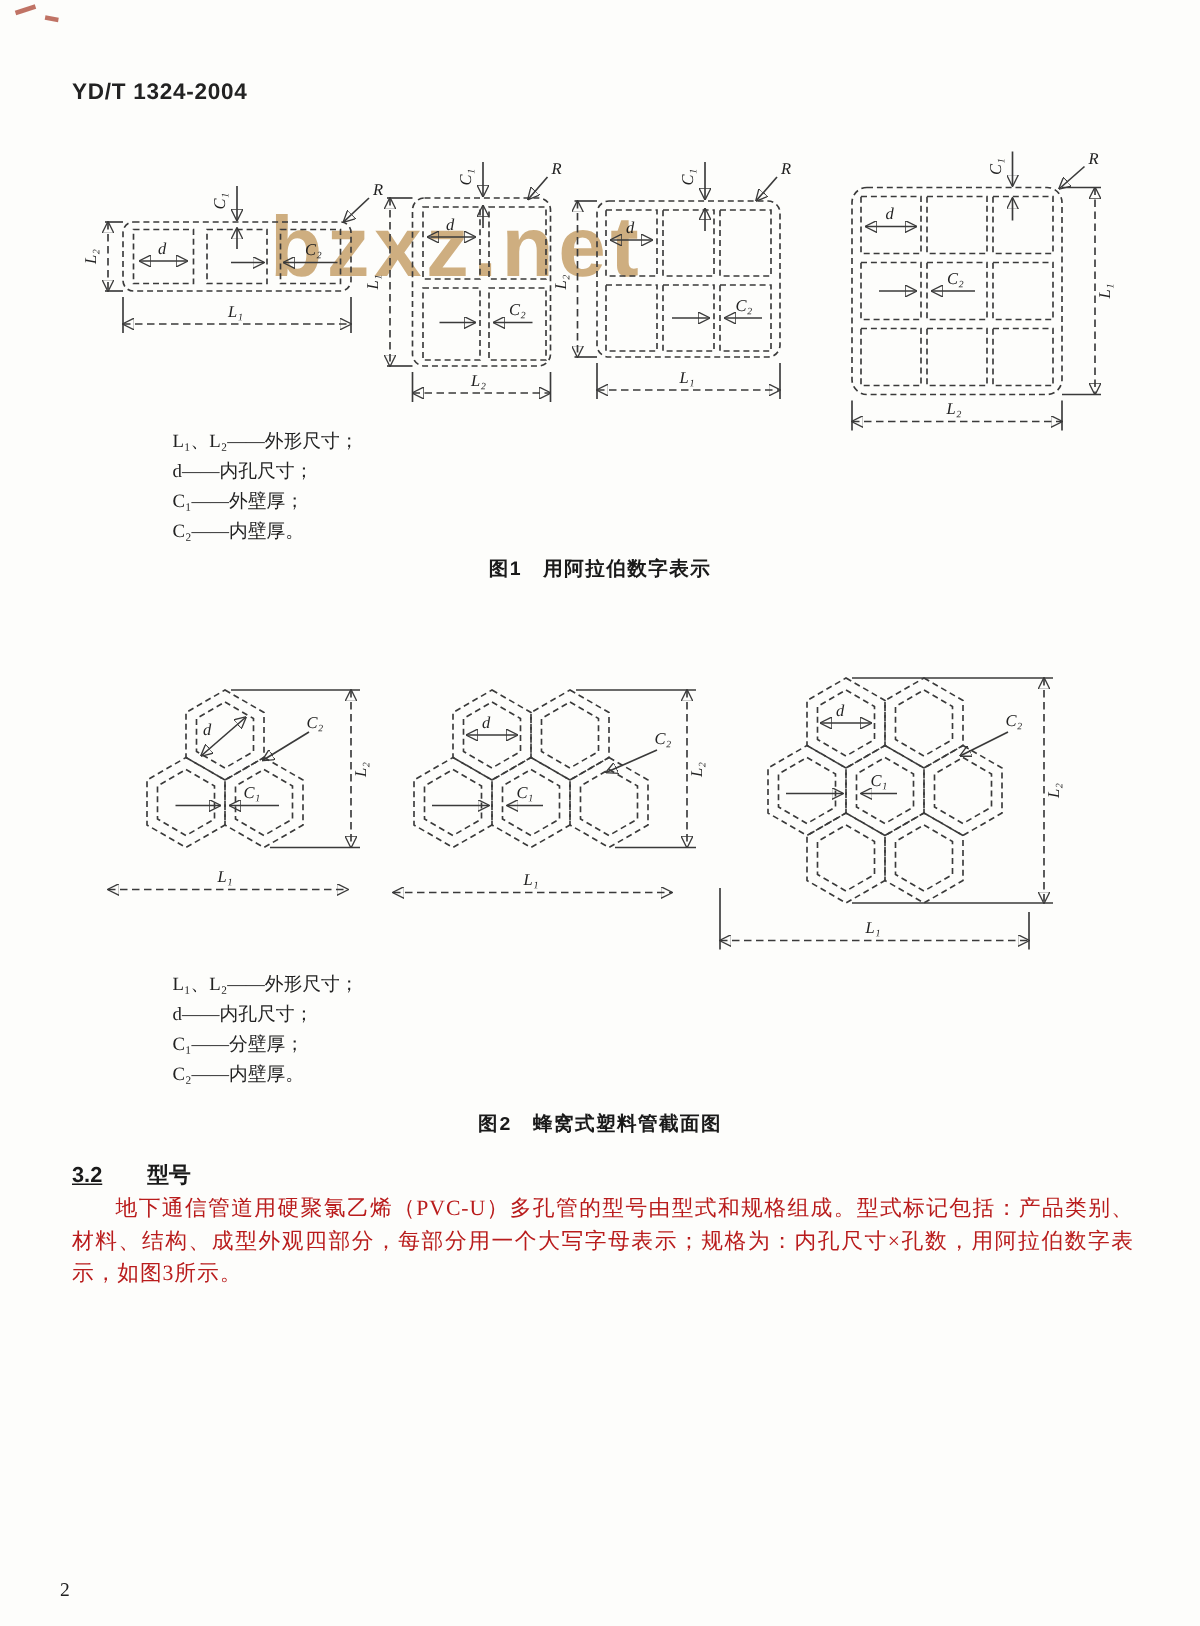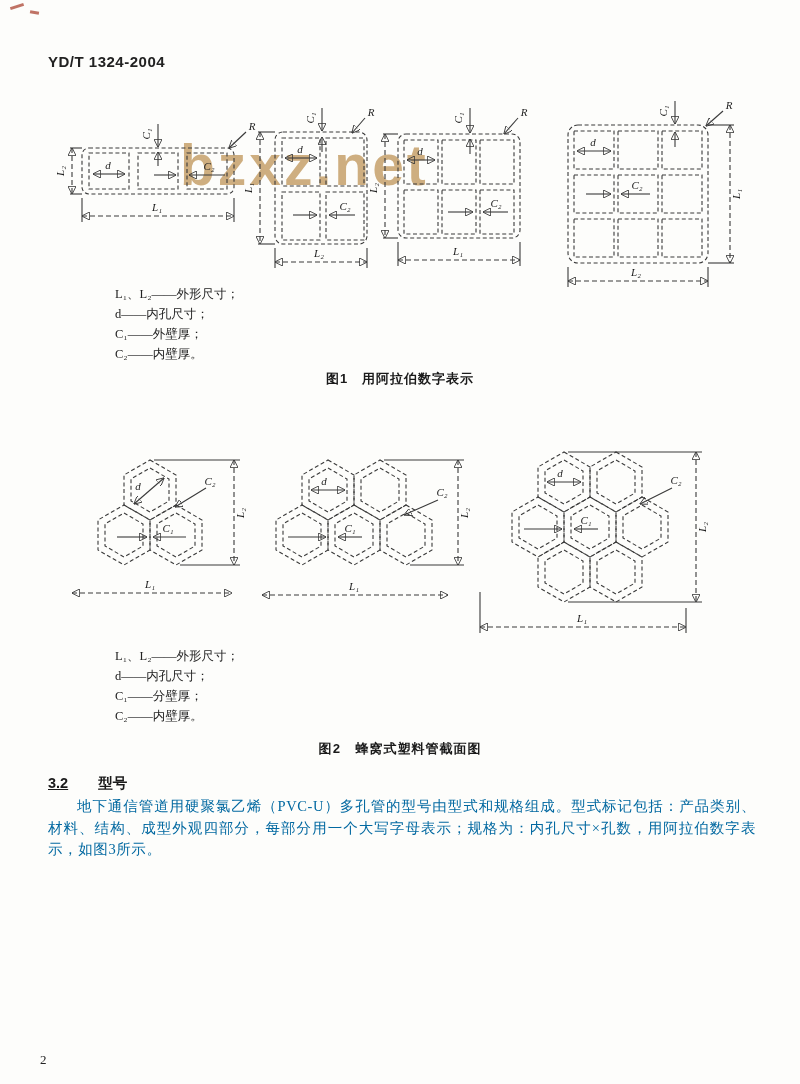--- a/index.html
+++ b/index.html
@@ -43,21 +43,21 @@
   }
   .sec-head{
     position:absolute;left:48px;top:774px;
     font-family:"Liberation Sans","DejaVu Sans",sans-serif;
     font-weight:bold;font-size:14.5px;color:#1a1a1a;
   }
   .sec-head .num{margin-right:30px;text-decoration:underline;}
   .body-par{
     position:absolute;left:48px;top:796px;width:708px;
     font-size:14.5px;line-height:21.5px;text-align:justify;
-    text-indent:2em;color:#0369a1;letter-spacing:.6px;
+    text-indent:2em;color:#b91c1c;letter-spacing:.6px;
   }
   .page-num{
     position:absolute;left:40px;top:1052px;font-size:13px;color:#222;
   }
 </style>
 </head>
 <body>
 
 <div class="page">
 

